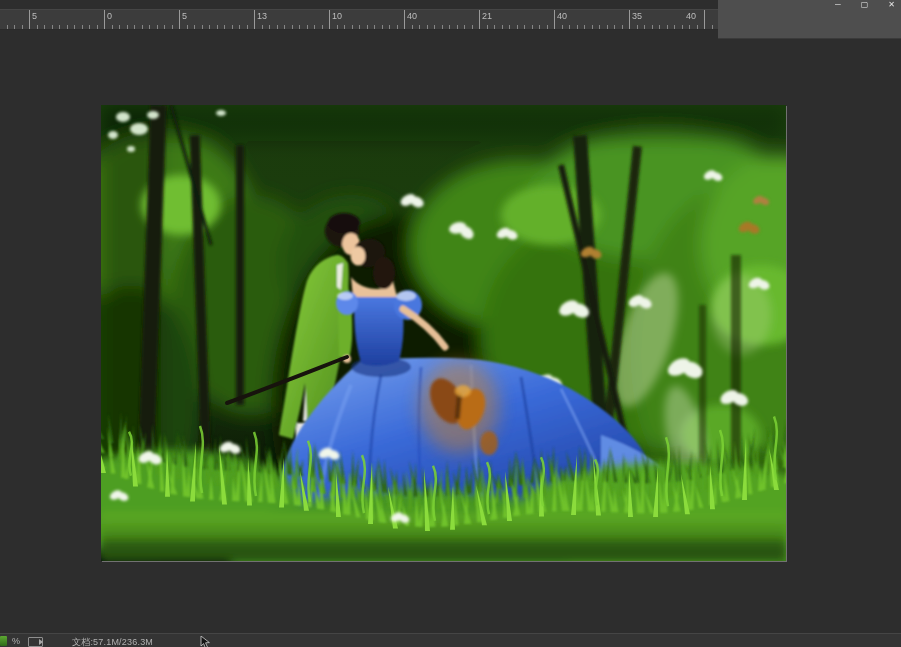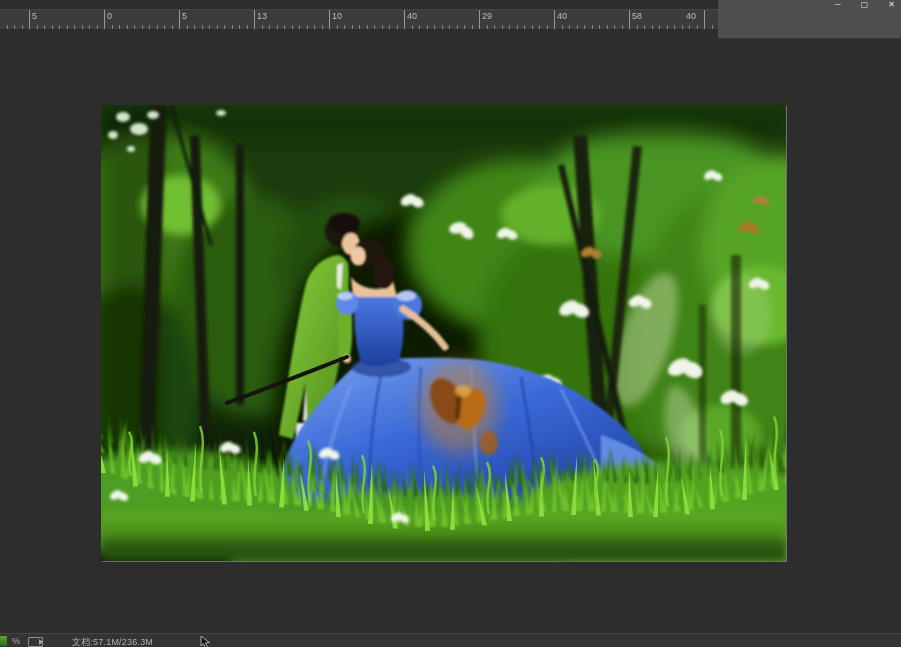--- a/index.html
+++ b/index.html
@@ -117,21 +117,21 @@
       <div class="tick-minor" style="left: 411.5px;"></div>
       <div class="tick-minor" style="left: 419px;"></div>
       <div class="tick-minor" style="left: 426.5px;"></div>
       <div class="tick-minor" style="left: 434px;"></div>
       <div class="tick-minor" style="left: 441.5px;"></div>
       <div class="tick-minor" style="left: 449px;"></div>
       <div class="tick-minor" style="left: 456.5px;"></div>
       <div class="tick-minor" style="left: 464px;"></div>
       <div class="tick-minor" style="left: 471.5px;"></div>
       <div class="tick-major" style="left: 479px;"></div>
-      <span class="tick-label" style="left: 482px;">29</span>
+      <span class="tick-label" style="left: 482px;">21</span>
       <div class="tick-minor" style="left: 486.5px;"></div>
       <div class="tick-minor" style="left: 494px;"></div>
       <div class="tick-minor" style="left: 501.5px;"></div>
       <div class="tick-minor" style="left: 509px;"></div>
       <div class="tick-minor" style="left: 516.5px;"></div>
       <div class="tick-minor" style="left: 524px;"></div>
       <div class="tick-minor" style="left: 531.5px;"></div>
       <div class="tick-minor" style="left: 539px;"></div>
       <div class="tick-minor" style="left: 546.5px;"></div>
       <div class="tick-major" style="left: 554px;"></div>
@@ -139,21 +139,21 @@
       <div class="tick-minor" style="left: 561.5px;"></div>
       <div class="tick-minor" style="left: 569px;"></div>
       <div class="tick-minor" style="left: 576.5px;"></div>
       <div class="tick-minor" style="left: 584px;"></div>
       <div class="tick-minor" style="left: 591.5px;"></div>
       <div class="tick-minor" style="left: 599px;"></div>
       <div class="tick-minor" style="left: 606.5px;"></div>
       <div class="tick-minor" style="left: 614px;"></div>
       <div class="tick-minor" style="left: 621.5px;"></div>
       <div class="tick-major" style="left: 629px;"></div>
-      <span class="tick-label" style="left: 632px;">58</span>
+      <span class="tick-label" style="left: 632px;">35</span>
       <div class="tick-minor" style="left: 636.5px;"></div>
       <div class="tick-minor" style="left: 644px;"></div>
       <div class="tick-minor" style="left: 651.5px;"></div>
       <div class="tick-minor" style="left: 659px;"></div>
       <div class="tick-minor" style="left: 666.5px;"></div>
       <div class="tick-minor" style="left: 674px;"></div>
       <div class="tick-minor" style="left: 681.5px;"></div>
       <div class="tick-minor" style="left: 689px;"></div>
       <div class="tick-minor" style="left: 696.5px;"></div>
       <div class="tick-major" style="left: 704px;"></div>

